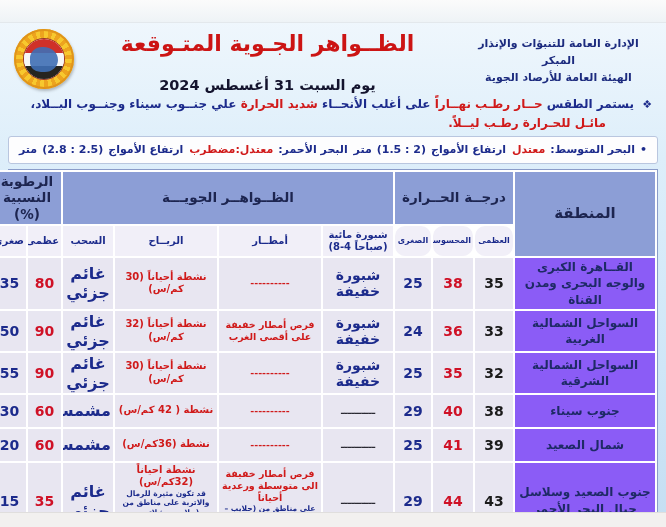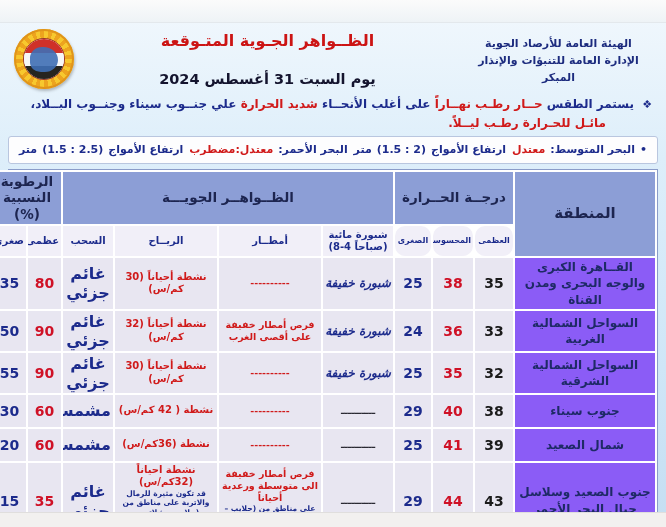--- a/index.html
+++ b/index.html
@@ -12,21 +12,21 @@
     position:relative;width:666px;height:527px;
     background:linear-gradient(180deg,#f2f8fd 0%,#ddeefa 30%,#cfe6f7 70%,#c5def2 100%);
   }
   .top-strip{height:22px;background:linear-gradient(180deg,#fbfbfb,#eef3f6);border-bottom:1px solid #e3e8ec;}
   .bottom-strip{position:absolute;left:0;right:0;bottom:0;height:14px;background:#f2f0ef;border-top:1px solid #e0dedd;}
 
   
   .header{display:flex;flex-direction:row;align-items:flex-start;justify-content:space-between;padding:4px 10px 0 14px;height:66px;}
   .org-block{width:195px;text-align:center;color:#1c2b7e;font-weight:bold;font-size:11px;line-height:1.55;padding-top:8px;}
   .title-block{flex:1;text-align:center;padding-top:4px;}
-  .main-title{color:#cc1414;font-weight:bold;font-size:16px;letter-spacing:.5px;}
+  .main-title{color:#cc1414;font-weight:bold;font-size:22px;letter-spacing:.5px;}
   .date-line{color:#14142e;font-weight:bold;font-size:14.5px;margin-top:21px;}
   .logo{
     width:60px;height:60px;border-radius:50%;position:relative;flex:0 0 auto;margin-top:2px;
     background:repeating-conic-gradient(#f7c82e 0deg 9deg,#eda41e 9deg 18deg);
     box-shadow:0 0 0 2px #e0941a inset, 1px 2px 3px rgba(0,0,0,.25);
   }
   .logo-inner{
     position:absolute;inset:9px;border-radius:50%;overflow:hidden;border:1px solid #993322;background:#fff;
   }
   .logo-band-red{height:34%;background:#cf3128;}
@@ -62,38 +62,38 @@
   tbody tr:nth-child(2){height:36px;}
   tbody tr:nth-child(3){height:34px;}
   tbody tr:nth-child(4){height:32px;}
   tbody tr:nth-child(5){height:32px;}
   tbody tr:nth-child(6){height:64px;}
   td.region{background:#8b5cf6;color:#1e2a66;font-weight:bold;font-size:12px;line-height:1.35;}
   td.cell{background:#e8e6f1;font-weight:bold;}
   .num{font-size:14px;}
   .c-max{color:#1b1b1b;} .c-feels{color:#cf1126;} .c-min{color:#1c2b8c;}
   .c-hmax{color:#cf1126;} .c-hmin{color:#1c2b8c;}
-  .fog{color:#1c2b8c;font-size:12px;font-style:italic;}
+  .fog{color:#1c2b8c;font-size:14px;}
   .fog-dash{color:#2a2a33;font-size:10px;letter-spacing:-1px;}
   .rain{color:#d01a1a;font-size:9.5px;line-height:1.25;}
   .note{display:block;color:#1c2b8c;font-size:7.5px;line-height:1.3;font-weight:bold;}
   .wind{color:#d01a1a;font-size:10px;line-height:1.25;}
   .clouds{color:#1c2b8c;font-size:16px;}
 </style>
 </head>
 <body>
 
 <div class="page">
 
   <div class="top-strip"></div>
 
   <div class="header">
     <div class="org-block">
+      <div>الإدارة العامة للتنبؤات والإنذار المبكر</div>
       <div>الهيئة العامة للأرصاد الجوية</div>
-      <div>الإدارة العامة للتنبؤات والإنذار المبكر</div>
     </div>
     <div class="title-block">
       <div class="main-title">الظــواهر الجـوية المتـوقعة</div>
       <div class="date-line">يوم السبت 31 أغسطس 2024</div>
     </div>
     <div class="logo">
       <div class="logo-inner">
         <div class="logo-band-red"></div>
         <div class="logo-band-white">
           <div class="logo-cloud"></div>
@@ -125,21 +125,21 @@
       <span class="t-navy">ارتفاع الأمواج</span>
       <span class="t-navy ltr">(1.5 : 2)</span>
       <span class="t-navy">متر</span>
     </div>
     <div class="sea-group">
       <span class="t-navy">البحر الأحمر:</span>
       <span class="t-red">معتدل:مضطرب</span>
     </div>
     <div class="sea-group">
       <span class="t-navy">ارتفاع الأمواج</span>
-      <span class="t-navy ltr">(1.5 : 2.5)</span>
+      <span class="t-navy ltr">(2.8 : 2.5)</span>
       <span class="t-navy">متر</span>
     </div>
   </div>
 
   <div class="table-wrap">
   <table>
     <colgroup>
       <col style="width:140px">
           <col style="width:38px">
           <col style="width:40px">

